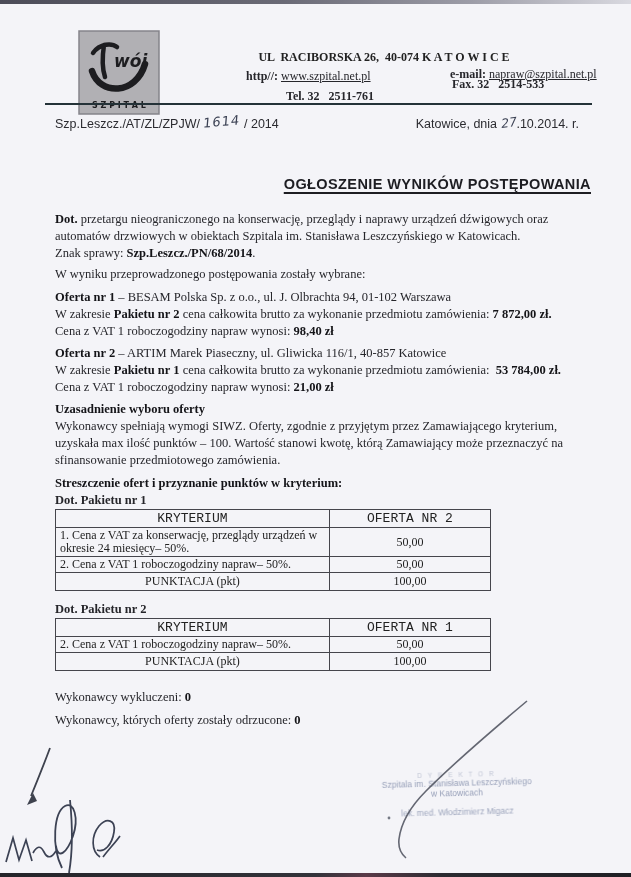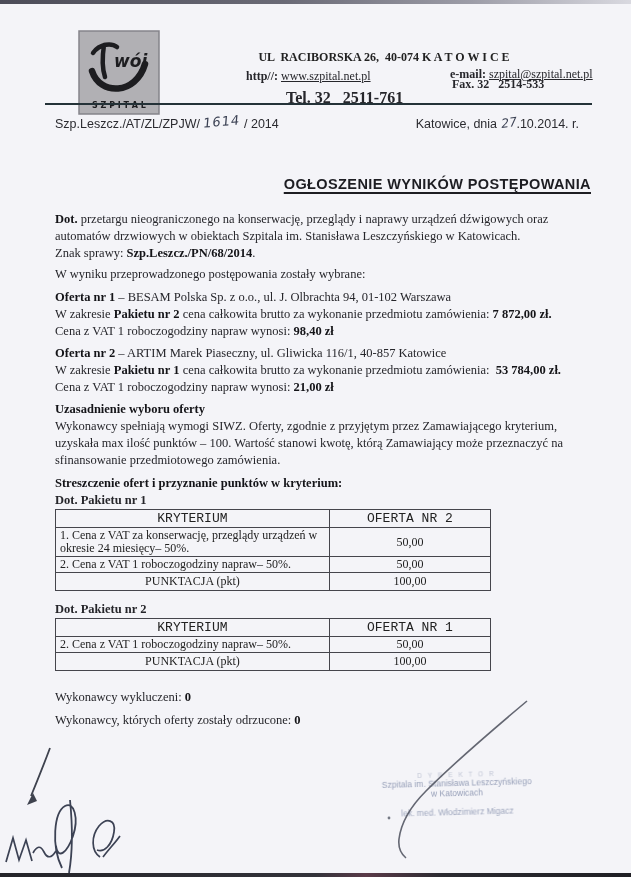--- a/index.html
+++ b/index.html
@@ -15,21 +15,21 @@
     background:linear-gradient(90deg,#242429 0%,#33333a 50%,#5a3a48 58%,#2b2b31 70%,#1f1f24 100%);}
 
   
   .logo{position:absolute;left:78px;top:30px;width:82px;height:85px;}
   .h-title{position:absolute;left:168px;top:24px;width:432px;text-align:center;
     font-size:17px;font-weight:bold;color:#1c1c20;}
   .h-address{position:absolute;left:168px;top:50px;width:432px;text-align:center;
     font-size:12px;font-weight:bold;white-space:pre;color:#222;}
   .h-web{position:absolute;left:246px;top:69px;font-size:12px;font-weight:bold;white-space:pre;}
   .h-email{position:absolute;left:450px;top:67px;font-size:12px;font-weight:bold;white-space:pre;}
-  .h-tel{position:absolute;left:286px;top:89px;font-size:16px;font-weight:bold;white-space:pre;}
+  .h-tel{position:absolute;left:286px;top:89px;font-size:12px;font-weight:bold;white-space:pre;}
   .h-fax{position:absolute;left:452px;top:77px;font-size:12px;font-weight:bold;white-space:pre;}
   .h-web u,.h-email u{font-weight:normal;}
   .rule{position:absolute;left:45px;top:103px;width:547px;height:2px;background:#243238;}
 
   
   .refline{position:absolute;left:55px;top:116px;width:524px;display:flex;
     justify-content:space-between;font-family:"Liberation Sans",sans-serif;
     font-size:12.5px;color:#2b2b30;}
   .hand{display:inline-block;font-family:"DejaVu Sans",sans-serif;color:#3c4254;
     transform:rotate(-5deg) skewX(-10deg) translateY(-2px);letter-spacing:1px;font-size:13px;}
@@ -78,21 +78,21 @@
   <svg class="logo" viewBox="0 0 82 85">
     <rect x="1" y="1" width="80" height="83" fill="#b1b0b4" stroke="#85848a" stroke-width="1.5"></rect>
     <path d="M 14 41 C 22 66 58 65 67 34" fill="none" stroke="#1d1d20" stroke-width="6.5" stroke-linecap="round"></path>
     <path d="M 15 23 C 22 13 34 13 39 17 M 26 15 C 24 28 24 38 27 47" fill="none" stroke="#1d1d20" stroke-width="4.5" stroke-linecap="round"></path>
     <text x="36" y="37" font-family="DejaVu Sans, sans-serif" font-size="17" font-weight="bold" font-style="italic" fill="#1d1d20">wój</text>
     <text x="41" y="78" text-anchor="middle" font-family="DejaVu Sans, sans-serif" font-size="8" font-weight="bold" fill="#1d1d20">S Z P I T A L</text>
   </svg>
 
   <div class="h-address">UL  RACIBORSKA 26,  40-074 K A T O W I C E</div>
   <div class="h-web"><span class="pre">http//: </span><u>www.szpital.net.pl</u></div>
-  <div class="h-email"><span class="pre">e-mail: </span><u>szpital@szpital.net.pl</u></div>
+  <div class="h-email"><span class="pre">e-mail: </span><u>napraw@szpital.net.pl</u></div>
   <div class="h-tel">Tel. 32   2511-761</div>
   <div class="h-fax">Fax. 32   2514-533</div>
   <div class="rule"></div>
 
   <div class="refline">
     <span>
       <span class="pre">Szp.Leszcz./AT/ZL/ZPJW/ </span><span class="hand">1614</span><span class="pre"> / 2014</span>
     </span>
     <span>
       <span class="pre">Katowice, dnia </span><span class="hand2">27</span><span class="pre">.10.2014. r.</span>

